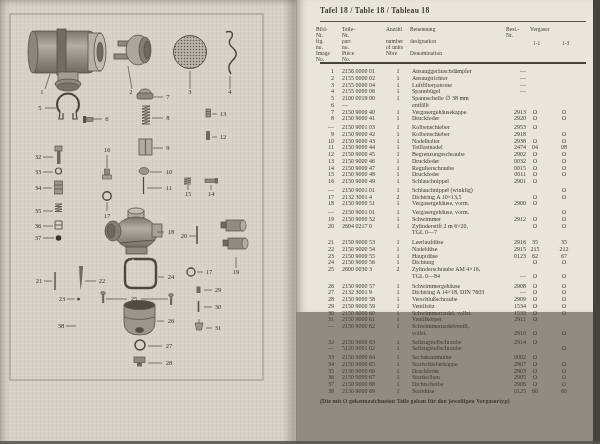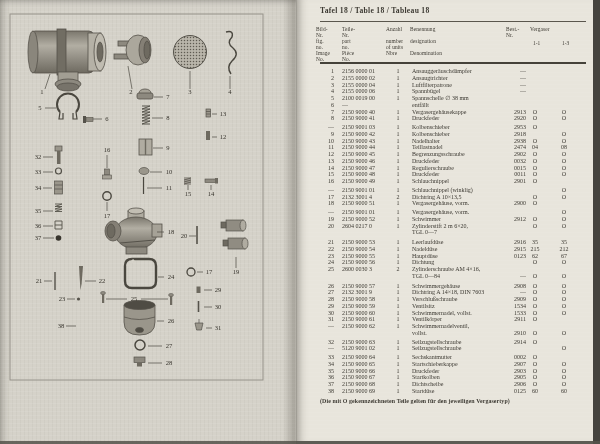--- a/index.html
+++ b/index.html
@@ -5,21 +5,21 @@
   html,body{margin:0;padding:0;}
   .scan{position:relative;width:600px;height:444px;background:#8f8c84;overflow:hidden;
         font-family:"Liberation Serif","DejaVu Serif",serif;color:#3d3a33;}
   
   .page-left{position:absolute;left:0;top:0;width:296px;height:444px;
      background-color:#d5d2c9;
      background-image:repeating-linear-gradient(0deg, rgba(255,255,255,.07) 0 1px, transparent 1px 4px),
                       repeating-linear-gradient(90deg, rgba(110,105,95,.05) 0 1px, transparent 1px 4px);
      box-shadow:inset 6px 0 8px -5px rgba(60,58,52,.45), inset 0 5px 7px -5px rgba(60,58,52,.4);}
   
-  .page-right{position:absolute;left:296px;top:0;width:297px;height:441px;
+  .page-right{position:absolute;left:296px;top:0;width:297px;height:312px;
      background-color:#e8e5dc;
      background-image:repeating-linear-gradient(0deg, rgba(255,255,255,.05) 0 1px, transparent 1px 4px);
      box-shadow:inset 10px 0 10px -8px rgba(70,66,58,.55);}
   .edge-right{position:absolute;right:0;top:0;width:7px;height:444px;background:#45433e;}
   .edge-bottom{position:absolute;left:0;bottom:0;width:600px;height:3px;background:#55534b;opacity:.85;}
   .gutter{position:absolute;left:283px;top:0;width:14px;height:444px;
      background:linear-gradient(90deg, rgba(90,86,78,0) 0%, rgba(90,86,78,.35) 80%, rgba(90,86,78,.15) 100%);}
 
   .title{position:absolute;left:24px;top:6px;font-size:7.6px;font-weight:bold;letter-spacing:.3px;white-space:nowrap;}
   .rule-title{position:absolute;left:24px;top:21px;width:266px;height:1px;background:#5a564d;}

